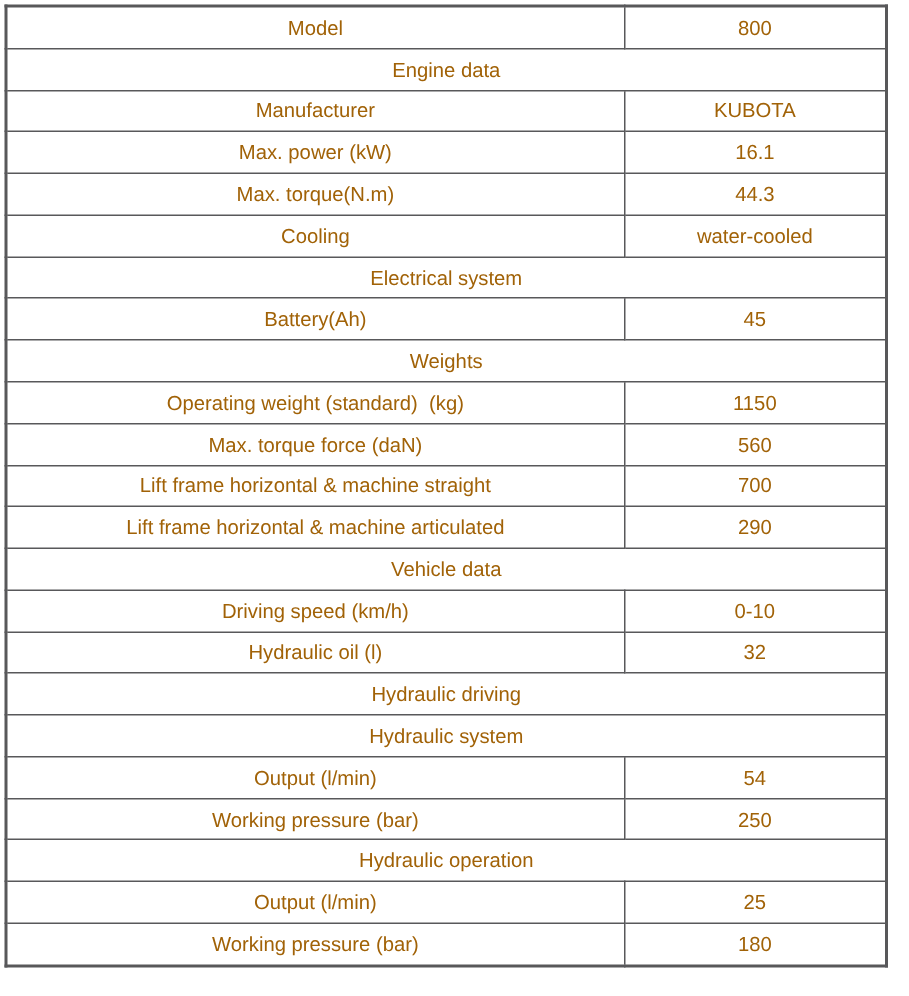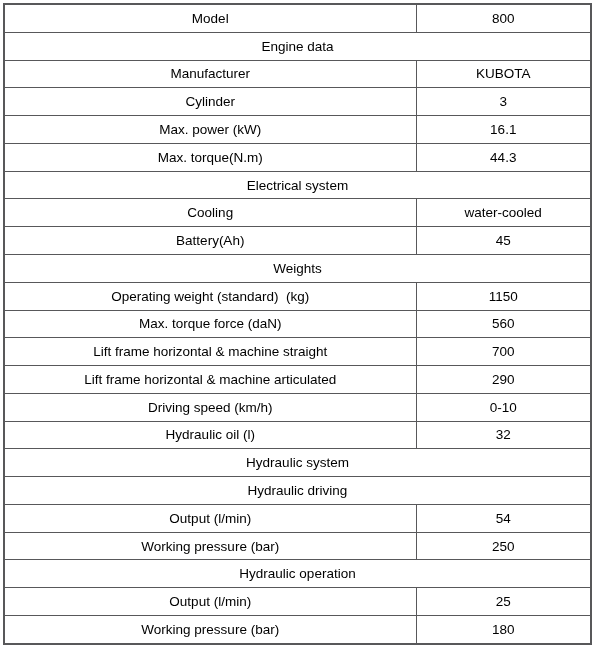--- a/index.html
+++ b/index.html
@@ -19,21 +19,21 @@
     margin: 3px 0 0 3px;
     width: 587px;
     height: 642px;
     border: 2px solid #58585a;
   }
   table.spec-table td {
     border: 1px solid #58585a;
     text-align: center;
     vertical-align: middle;
     font-size: 13.5px;
-    color: #000000;
+    color: #a16207;
     padding: 1px 4px;
     height: 21px;
     overflow: hidden;
     white-space: nowrap;
   }
   col.label-col { width: 412px; }
   col.value-col { width: 175px; }
 </style>
 </head>
 <body>
@@ -49,37 +49,33 @@
       <td>800</td>
     </tr>
     <tr>
       <td colspan="2">Engine data</td>
     </tr>
     <tr>
       <td>Manufacturer</td>
       <td>KUBOTA</td>
     </tr>
     <tr>
-      <td>Cylinder</td>
-      <td>3</td>
-    </tr>
-    <tr>
       <td>Max. power (kW)</td>
       <td>16.1</td>
     </tr>
     <tr>
       <td>Max. torque(N.m)</td>
       <td>44.3</td>
     </tr>
     <tr>
-      <td colspan="2">Electrical system</td>
+      <td>Cooling</td>
+      <td>water-cooled</td>
     </tr>
     <tr>
-      <td>Cooling</td>
-      <td>water-cooled</td>
+      <td colspan="2">Electrical system</td>
     </tr>
     <tr>
       <td>Battery(Ah)</td>
       <td>45</td>
     </tr>
     <tr>
       <td colspan="2">Weights</td>
     </tr>
     <tr>
       <td>Operating weight (standard)&nbsp; (kg)</td>
@@ -91,32 +87,35 @@
     </tr>
     <tr>
       <td>Lift frame horizontal &amp; machine straight</td>
       <td>700</td>
     </tr>
     <tr>
       <td>Lift frame horizontal &amp; machine articulated</td>
       <td>290</td>
     </tr>
     <tr>
+      <td colspan="2">Vehicle data</td>
+    </tr>
+    <tr>
       <td>Driving speed (km/h)</td>
       <td>0-10</td>
     </tr>
     <tr>
       <td>Hydraulic oil (l)</td>
       <td>32</td>
     </tr>
     <tr>
-      <td colspan="2">Hydraulic system</td>
+      <td colspan="2">Hydraulic driving</td>
     </tr>
     <tr>
-      <td colspan="2">Hydraulic driving</td>
+      <td colspan="2">Hydraulic system</td>
     </tr>
     <tr>
       <td>Output (l/min)</td>
       <td>54</td>
     </tr>
     <tr>
       <td>Working pressure (bar)</td>
       <td>250</td>
     </tr>
     <tr>

